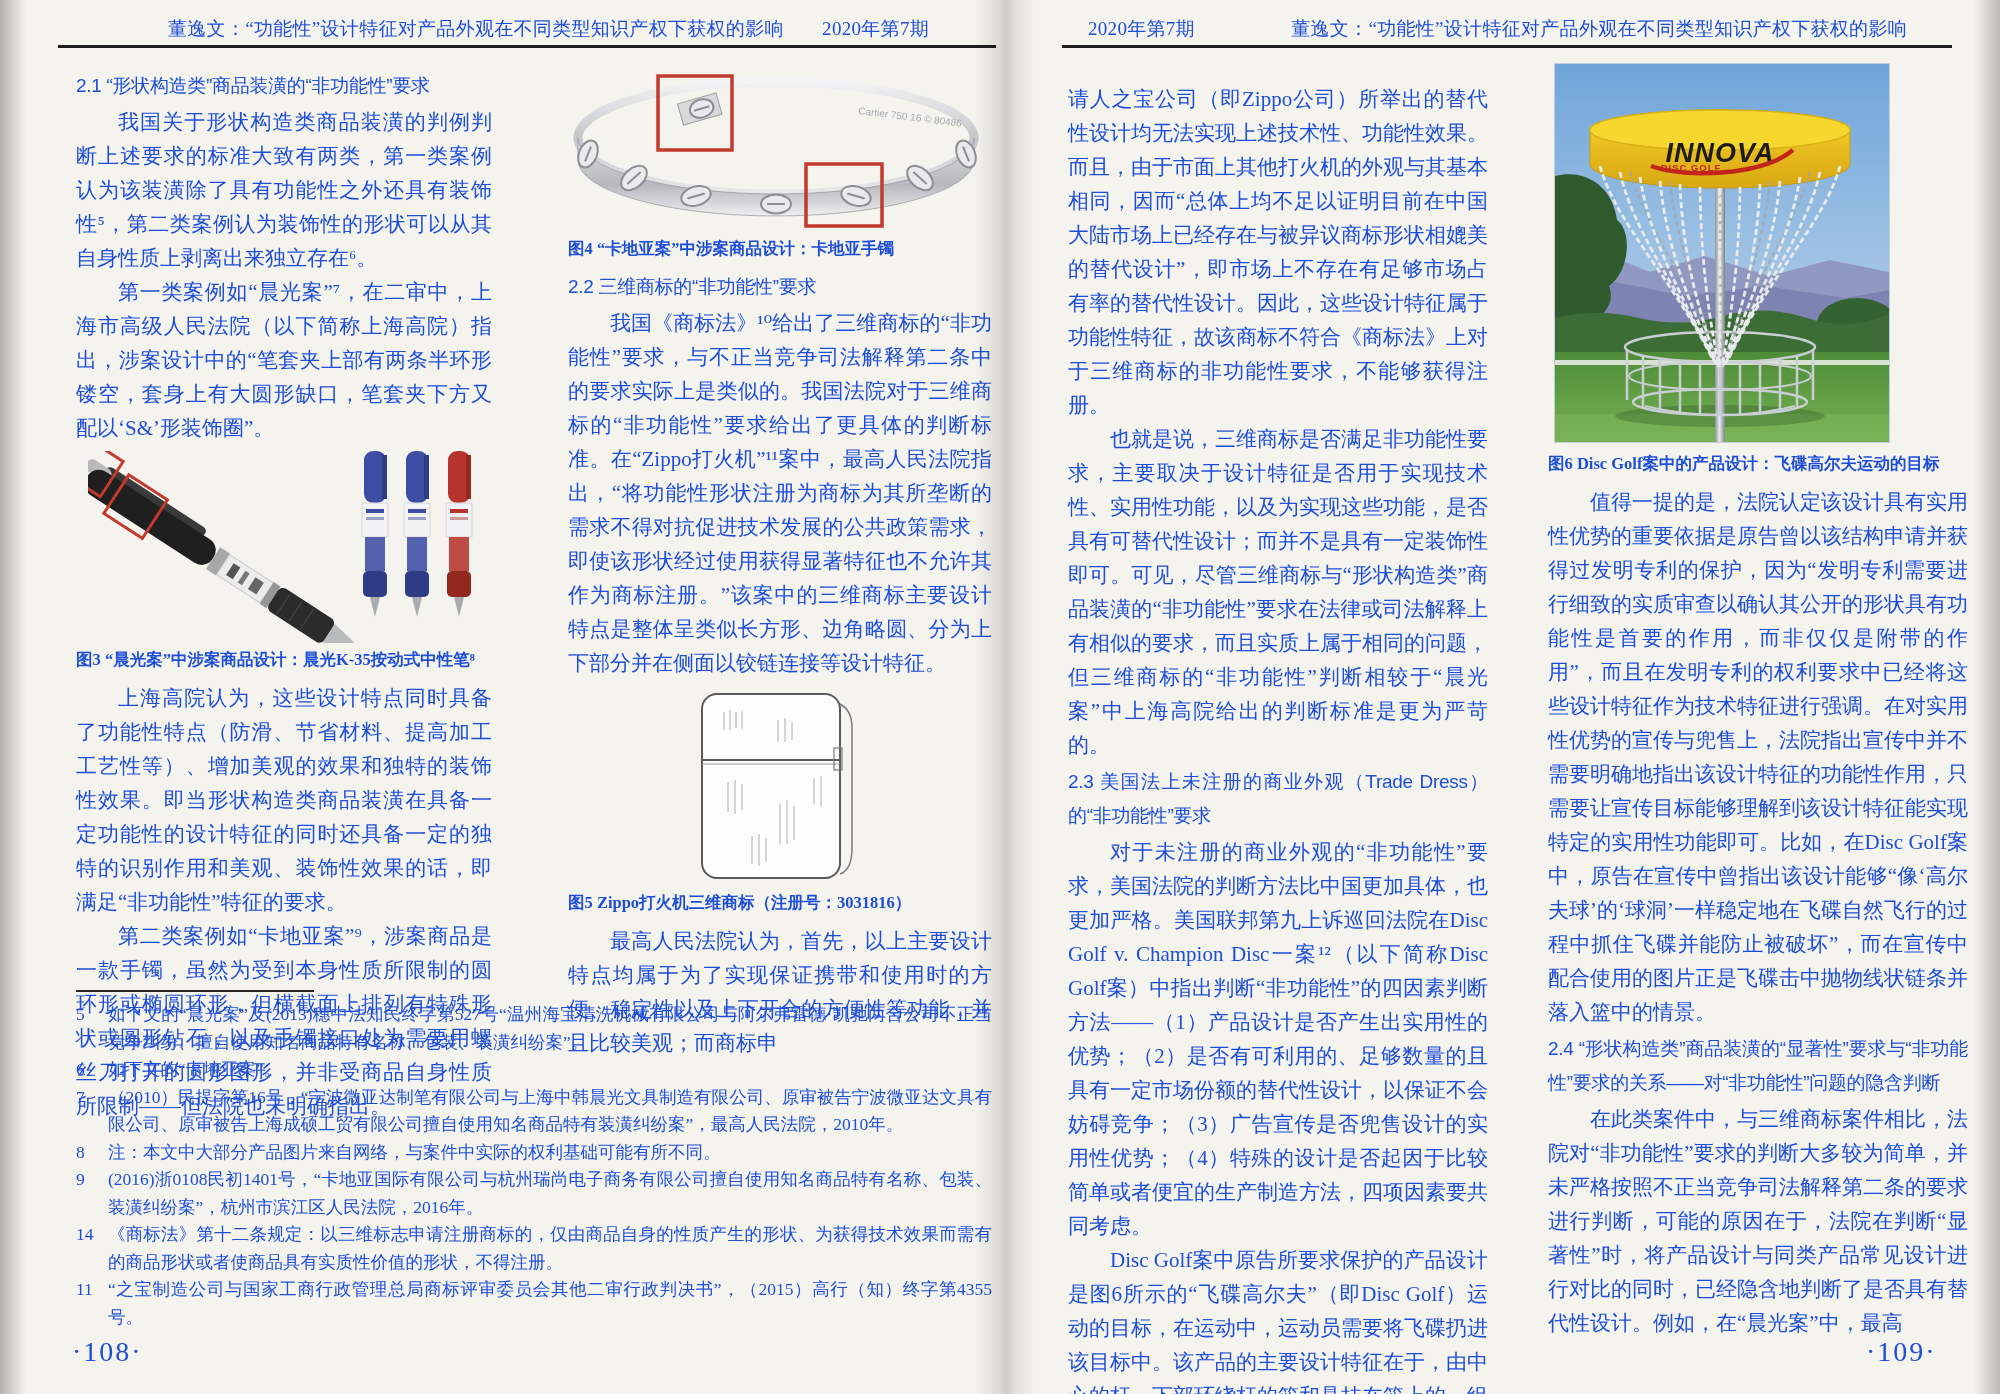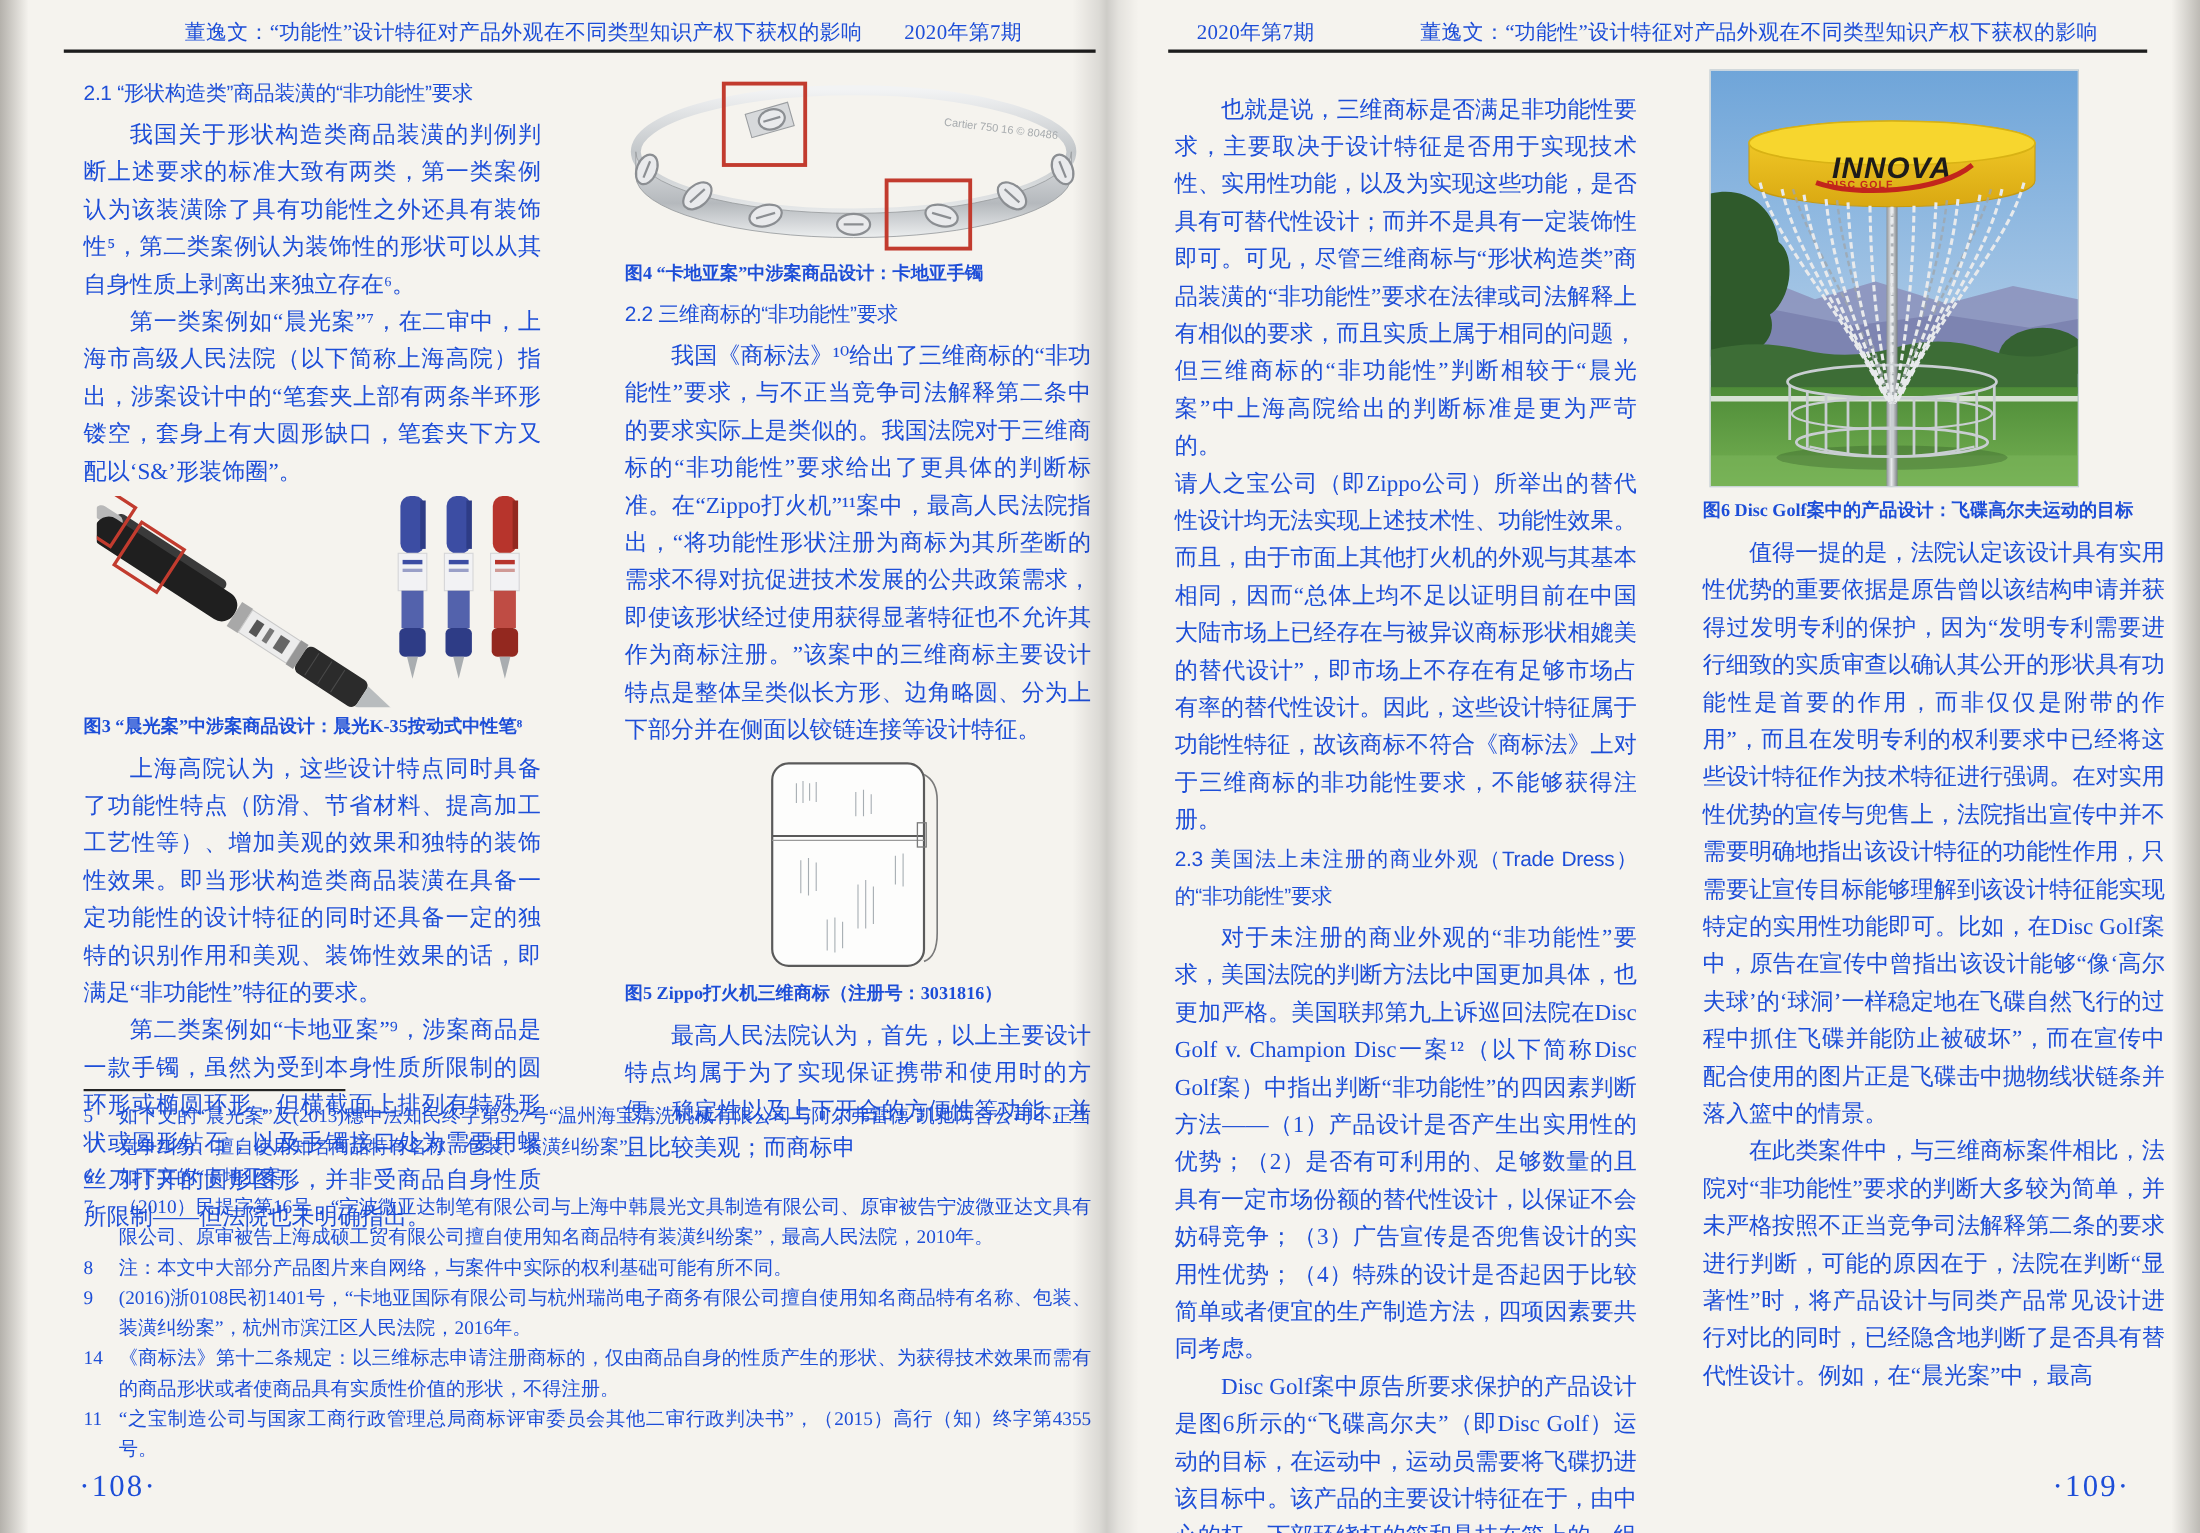--- a/index.html
+++ b/index.html
@@ -238,22 +238,22 @@
 
   <div class="gutter"></div>
 
   <div class="hdr hdr-r">
     <span class="i">2020年第7期</span>
     <span class="t">董逸文：“功能性”设计特征对产品外观在不同类型知识产权下获权的影响</span>
   </div>
   <div class="hdr-rule rule-r"></div>
 
   <div class="col" style="left:1068px;top:82px;width:420px;">
+    <p class="para cont">请人之宝公司（即Zippo公司）所举出的替代性设计均无法实现上述技术性、功能性效果。而且，由于市面上其他打火机的外观与其基本相同，因而“总体上均不足以证明目前在中国大陆市场上已经存在与被异议商标形状相媲美的替代设计”，即市场上不存在有足够市场占有率的替代性设计。因此，这些设计特征属于功能性特征，故该商标不符合《商标法》上对于三维商标的非功能性要求，不能够获得注册。</p>
     <p class="para">也就是说，三维商标是否满足非功能性要求，主要取决于设计特征是否用于实现技术性、实用性功能，以及为实现这些功能，是否具有可替代性设计；而并不是具有一定装饰性即可。可见，尽管三维商标与“形状构造类”商品装潢的“非功能性”要求在法律或司法解释上有相似的要求，而且实质上属于相同的问题，但三维商标的“非功能性”判断相较于“晨光案”中上海高院给出的判断标准是更为严苛的。</p>
-    <p class="para cont">请人之宝公司（即Zippo公司）所举出的替代性设计均无法实现上述技术性、功能性效果。而且，由于市面上其他打火机的外观与其基本相同，因而“总体上均不足以证明目前在中国大陆市场上已经存在与被异议商标形状相媲美的替代设计”，即市场上不存在有足够市场占有率的替代性设计。因此，这些设计特征属于功能性特征，故该商标不符合《商标法》上对于三维商标的非功能性要求，不能够获得注册。</p>
     <div class="sec-head">2.3 美国法上未注册的商业外观（Trade Dress）的“非功能性”要求</div>
     <p class="para">对于未注册的商业外观的“非功能性”要求，美国法院的判断方法比中国更加具体，也更加严格。美国联邦第九上诉巡回法院在Disc Golf v. Champion Disc一案¹²（以下简称Disc Golf案）中指出判断“非功能性”的四因素判断方法——（1）产品设计是否产生出实用性的优势；（2）是否有可利用的、足够数量的且具有一定市场份额的替代性设计，以保证不会妨碍竞争；（3）广告宣传是否兜售设计的实用性优势；（4）特殊的设计是否起因于比较简单或者便宜的生产制造方法，四项因素要共同考虑。</p>
     <p class="para">Disc Golf案中原告所要求保护的产品设计是图6所示的“飞碟高尔夫”（即Disc Golf）运动的目标，在运动中，运动员需要将飞碟扔进该目标中。该产品的主要设计特征在于，由中心的杆、下部环绕杆的篮和悬挂在篮上的一组链条组成，链条上端连接成圈环绕在杆的顶部，链条下端连接在杆的下端，链条自然地下垂成抛物线状。</p>
 
   </div>
 
   <div class="col" style="left:1548px;top:64px;width:420px;">
 
     <div class="figure" style="margin-top:0">
       <svg width="334" height="378" viewBox="0 0 334 378" style="margin-left:7px;outline:1px solid #c2cdd4">
@@ -324,17 +324,18 @@
           <path d="M225,117 C218,188 192,248 169,300"></path>
           <path d="M245,113 C235,178 200,238 170,300"></path>
           <path d="M265,108 C252,168 205,228 171,298"></path>
           <path d="M285,102 C270,158 210,218 173,296"></path>
         </g>
       </svg>
     </div>
     <div class="figcap" style="margin-top:10px">图6 Disc Golf案中的产品设计：飞碟高尔夫运动的目标</div>
 
     <p class="para" style="margin-top:0">值得一提的是，法院认定该设计具有实用性优势的重要依据是原告曾以该结构申请并获得过发明专利的保护，因为“发明专利需要进行细致的实质审查以确认其公开的形状具有功能性是首要的作用，而非仅仅是附带的作用”，而且在发明专利的权利要求中已经将这些设计特征作为技术特征进行强调。在对实用性优势的宣传与兜售上，法院指出宣传中并不需要明确地指出该设计特征的功能性作用，只需要让宣传目标能够理解到该设计特征能实现特定的实用性功能即可。比如，在Disc Golf案中，原告在宣传中曾指出该设计能够“像‘高尔夫球’的‘球洞’一样稳定地在飞碟自然飞行的过程中抓住飞碟并能防止被破坏”，而在宣传中配合使用的图片正是飞碟击中抛物线状链条并落入篮中的情景。</p>
+    <div class="sec-head">2.4 “形状构造类”商品装潢的“显著性”要求与“非功能性”要求的关系——对“非功能性”问题的隐含判断</div>
     <p class="para">在此类案件中，与三维商标案件相比，法院对“非功能性”要求的判断大多较为简单，并未严格按照不正当竞争司法解释第二条的要求进行判断，可能的原因在于，法院在判断“显著性”时，将产品设计与同类产品常见设计进行对比的同时，已经隐含地判断了是否具有替代性设计。例如，在“晨光案”中，最高</p>
   </div>
 
   <div class="pagenum pn-r">·109·</div>
 </div>
 
 </body></html>

